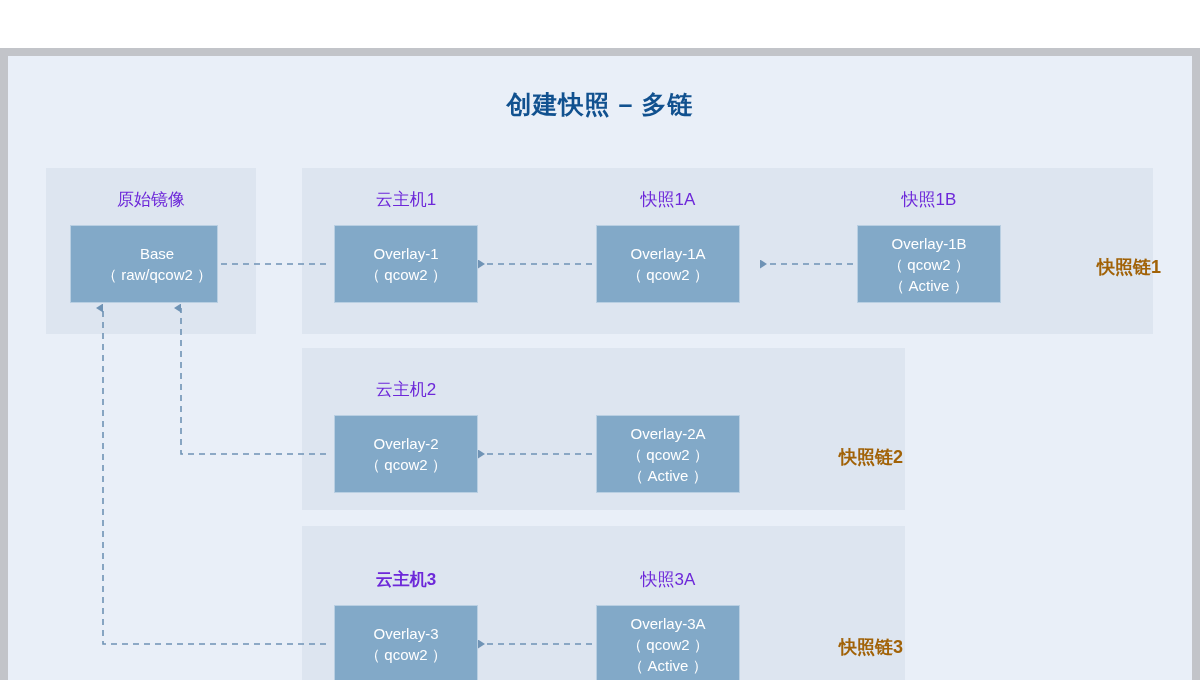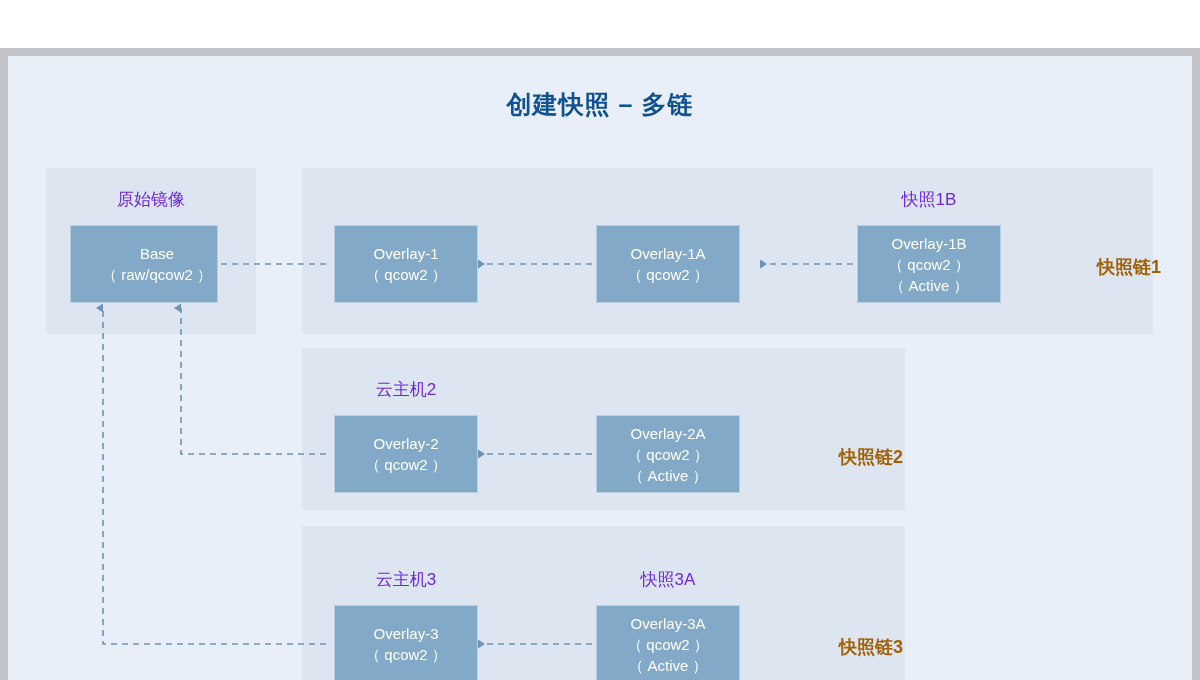--- a/index.html
+++ b/index.html
@@ -132,25 +132,27 @@
       <path d="M318,588 L95,588 L95,252" stroke="#6f93b5" stroke-width="1.6" stroke-dasharray="6,5" fill="none" marker-end="url(#arrU)"></path>
     </svg>
 
     <div class="caption" style="left:38px; top:132px; width:210px;">原始镜像</div>
 
     <div class="node" style="left:62px; top:169px; width:148px; height:78px;padding-left:26px;">
       <span class="ln">Base</span>
       <span class="ln">（ raw/qcow2 ）</span>
     </div>
 
+    <div class="caption" style="left:326px; top:132px; width:144px;">云主机1</div>
     <div class="node" style="left:326px; top:169px; width:144px; height:78px;">
       <span class="ln">Overlay-1</span>
       <span class="ln">（ qcow2 ）</span>
     </div>
 
+    <div class="caption" style="left:588px; top:132px; width:144px;">快照1A</div>
     <div class="node" style="left:588px; top:169px; width:144px; height:78px;">
       <span class="ln">Overlay-1A</span>
       <span class="ln">（ qcow2 ）</span>
     </div>
 
     <div class="caption" style="left:849px; top:132px; width:144px;">快照1B</div>
     <div class="node" style="left:849px; top:169px; width:144px; height:78px;">
       <span class="ln">Overlay-1B</span>
       <span class="ln">（ qcow2 ）</span>
       <span class="ln">（ Active ）</span>
@@ -165,21 +167,21 @@
     </div>
 
     <div class="node" style="left:588px; top:359px; width:144px; height:78px;">
       <span class="ln">Overlay-2A</span>
       <span class="ln">（ qcow2 ）</span>
       <span class="ln">（ Active ）</span>
     </div>
 
     <div class="chain-label" style="left:765px; top:389px; width:130px;">快照链2</div>
 
-    <div class="caption" style="left:326px; top:512px; width:144px;">云主机3</div>
+    <div class="caption" style="left:326px; top:512px; width:144px;font-weight:bold;">云主机3</div>
     <div class="node" style="left:326px; top:549px; width:144px; height:78px;">
       <span class="ln">Overlay-3</span>
       <span class="ln">（ qcow2 ）</span>
     </div>
 
     <div class="caption" style="left:588px; top:512px; width:144px;">快照3A</div>
     <div class="node" style="left:588px; top:549px; width:144px; height:78px;">
       <span class="ln">Overlay-3A</span>
       <span class="ln">（ qcow2 ）</span>
       <span class="ln">（ Active ）</span>

